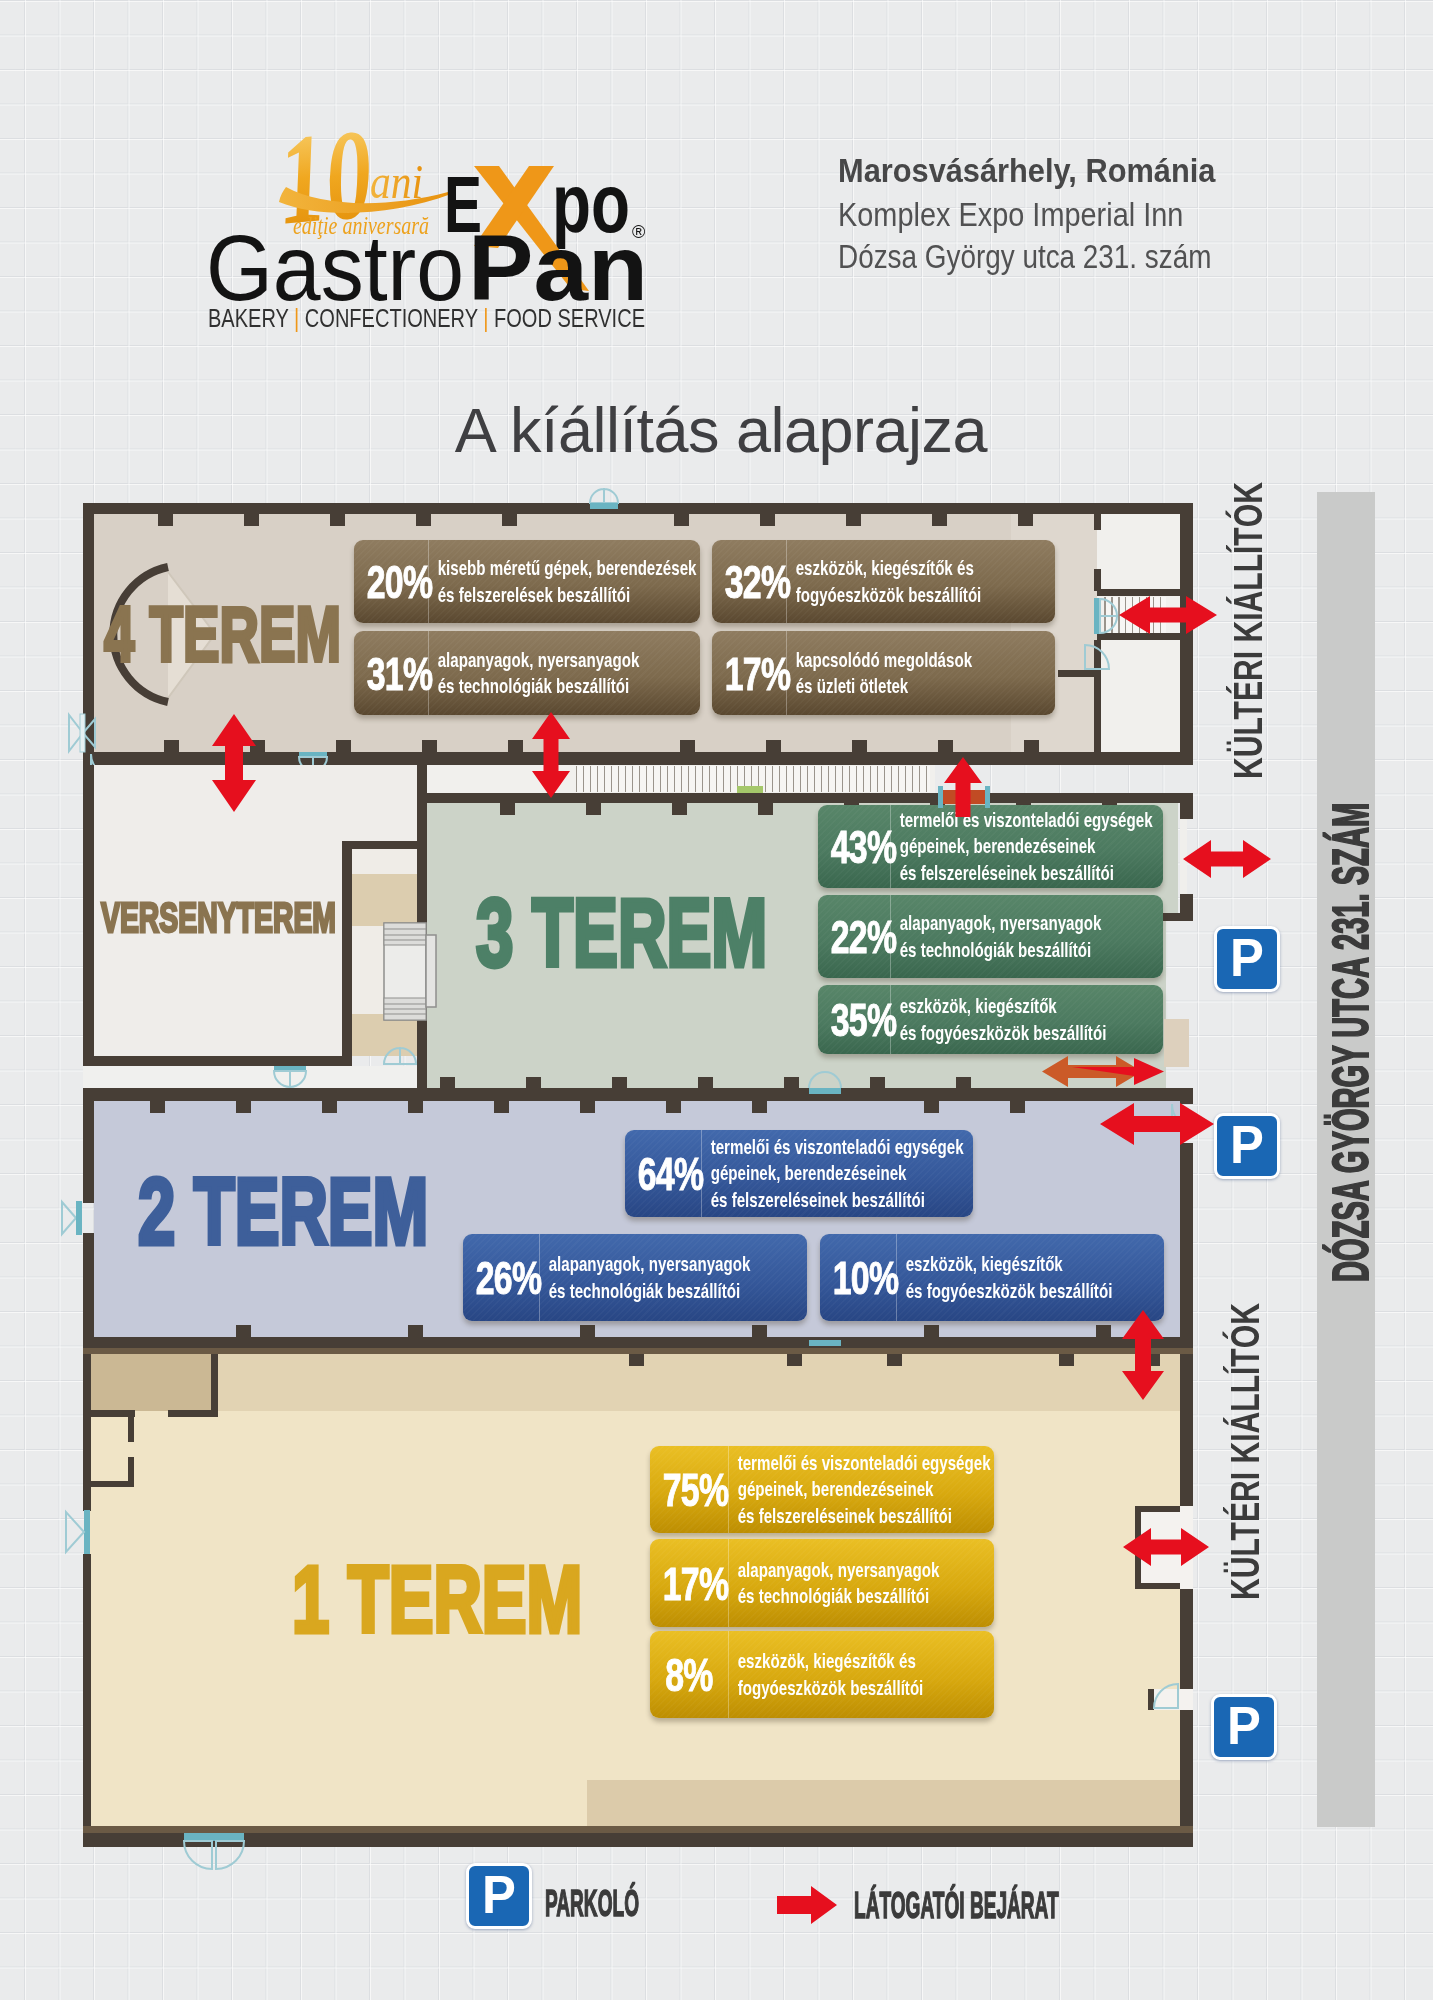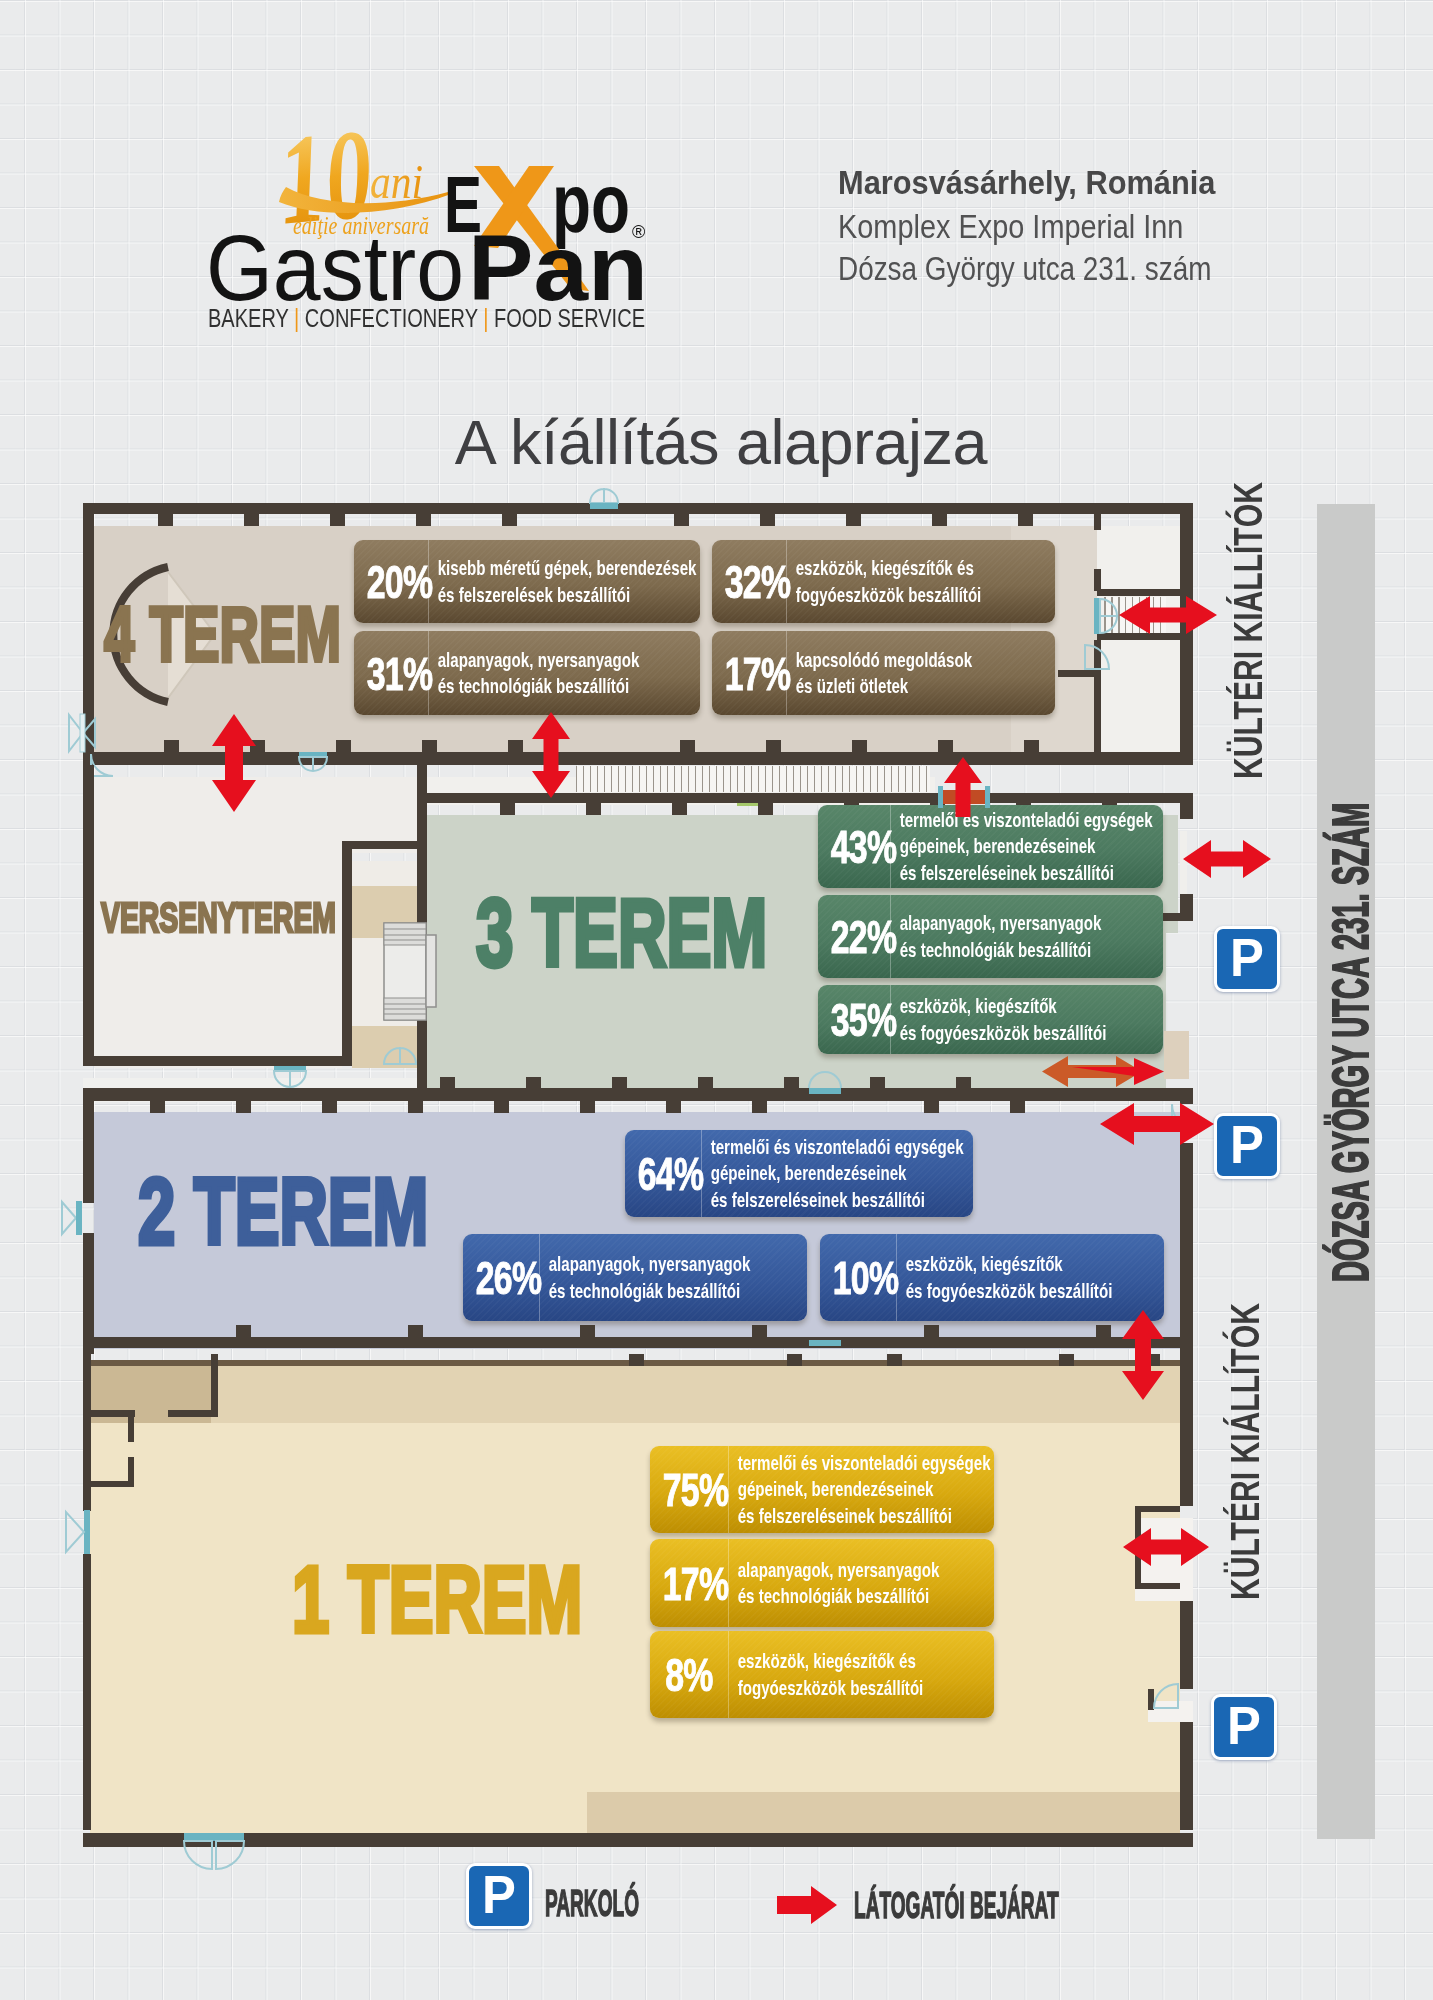--- a/index.html
+++ b/index.html
@@ -6,21 +6,21 @@
   #page{position:relative;width:1433px;height:2000px;overflow:hidden;
     font-family:"Liberation Sans",sans-serif;
     background-color:#eaebec;
     background-image:
       linear-gradient(rgba(255,255,255,.6) 1px, transparent 1px),
       linear-gradient(90deg, rgba(255,255,255,.6) 1px, transparent 1px),
       linear-gradient(#dcdee1 1px, transparent 1px),
       linear-gradient(90deg, #dcdee1 1px, transparent 1px);
     background-size:34.5px 34.5px;
     background-position:25px 1px, 25px 1px, 24px 0px, 24px 0px;}
-  .abs{position:absolute;margin-top:12px;}
+  .abs{position:absolute;}
   .wall{position:absolute;background:#473e36;}
   .box{position:absolute;border-radius:9px;display:flex;align-items:center;
      box-shadow:0 4px 5px rgba(60,50,30,.3);color:#fff;}
   .box::after{content:"";position:absolute;left:0;top:0;right:0;bottom:0;border-radius:9px;pointer-events:none;
      background:repeating-linear-gradient(135deg, rgba(255,255,255,.028) 0 1.5px, transparent 1.5px 4.5px);}
   .box .pct{flex:0 0 auto;text-align:center;font-weight:bold;font-size:47px;}
   .box .pct span{display:inline-block;transform:scaleX(.72);transform-origin:center;letter-spacing:-1px;-webkit-text-stroke:1px #fff;}
   .box .desc{align-self:stretch;display:flex;align-items:center;border-left:1px solid rgba(255,255,255,.3);font-weight:bold;font-size:21px;line-height:26.5px;white-space:nowrap;}
   .box .desc div{transform:scaleX(.72);transform-origin:left center;padding-left:12px;}
   .brown{background:linear-gradient(#8f7c60, #7d6a4d 55%, #5a4830);}

